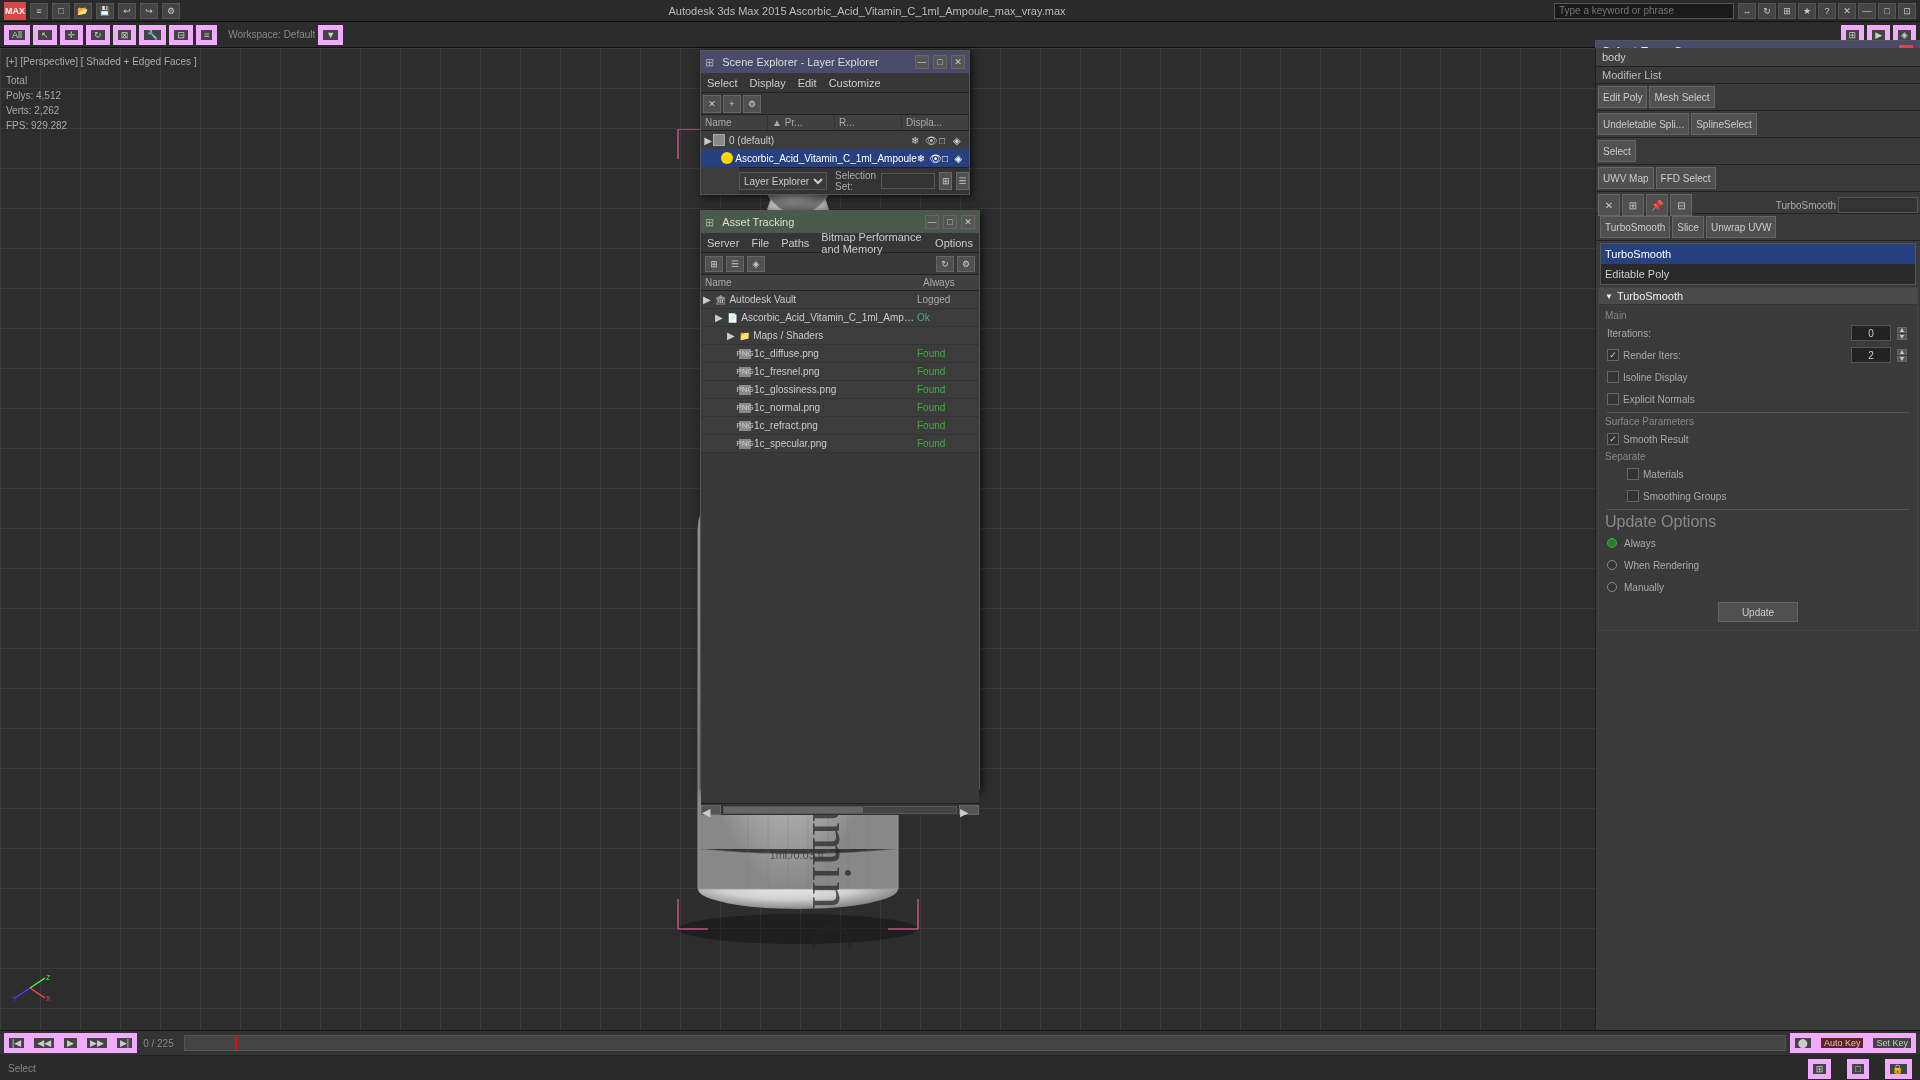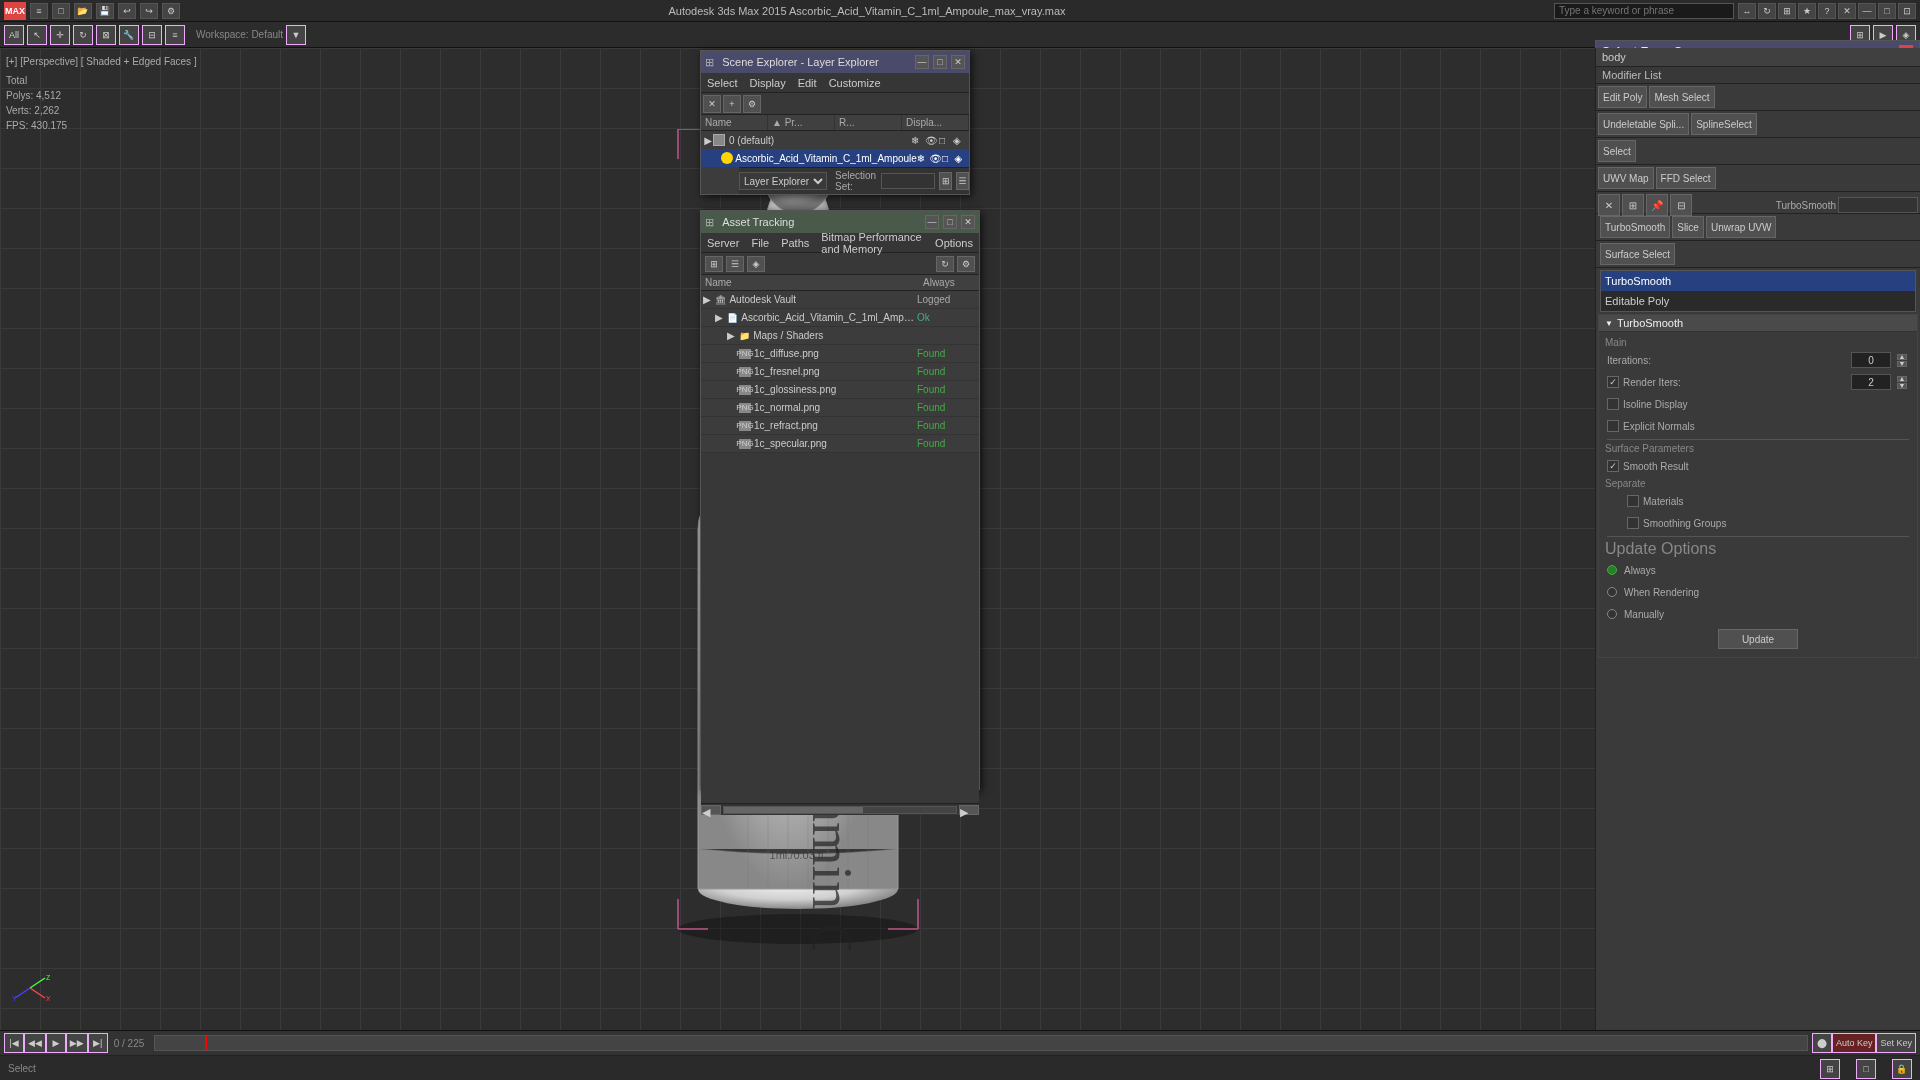--- a/index.html
+++ b/index.html
@@ -60,21 +60,21 @@
       height: 26px;
       background: #2c2c2c;
       display: flex;
       align-items: center;
       padding: 0 4px;
       gap: 3px;
       border-bottom: 1px solid #111;
     }
     .toolbar-btn {
       height: 20px; min-width: 20px;
-      background: #444; border: 1px solid #f0abfc;
+      background: #444; border: 5px solid #f0abfc;
       color: #ccc; font-size: 9px;
       display: flex; align-items: center; justify-content: center;
       padding: 0 3px; cursor: pointer;
     }
 
     
     .viewport {
       flex: 1;
       background: #2d2d2d;
       position: relative;
@@ -541,21 +541,21 @@
 
   <div class="vp-info">
     <div>[+] [Perspective] [ Shaded + Edged Faces ]</div>
     <div style="margin-top:4px;">
       <span>Total</span><br>
       <span>Polys:</span>
       <span>4,512</span><br>
       <span>Verts:</span>
       <span>2,262</span><br>
       <span>FPS:</span>
-      <span>430.175</span>
+      <span>929.282</span>
     </div>
   </div>
 
   <div style="position:absolute; bottom:20px; left:10px;">
     <svg width="40" height="40">
       <line x1="20" y1="20" x2="35" y2="30" stroke="#f44" stroke-width="1.5"></line>
       <line x1="20" y1="20" x2="35" y2="10" stroke="#4f4" stroke-width="1.5"></line>
       <line x1="20" y1="20" x2="5" y2="30" stroke="#44f" stroke-width="1.5"></line>
       <text x="36" y="33" font-size="7" fill="#f44">X</text>
       <text x="36" y="12" font-size="7" fill="#4f4">Z</text>
@@ -825,23 +825,20 @@
     <div class="rp-btn">⊟</div>
     <div style="flex:1;"></div>
     <span style="font-size:10px; color:#aaa;">TurboSmooth</span>
     <input style="width: 80px; height: 16px; background: rgb(51, 51, 51); border: 1px solid rgb(85, 85, 85); color: rgb(204, 204, 204); font-size: 10px;">
   </div>
 
   <div class="rp-toolbar" style="padding: 2px 4px;">
     <div class="rp-btn">TurboSmooth</div>
     <div class="rp-btn">Slice</div>
     <div class="rp-btn">Unwrap UVW</div>
-  </div>
-  <div class="rp-toolbar" style="padding: 2px 4px;">
-    <div class="rp-btn">Surface Select</div>
   </div>
 
   <div style="border:1px solid #555; margin:2px 4px; background:#2a2a2a;">
     <div style="display:flex; align-items:center; height:20px; padding:0 4px; background:#264080;">
       <span style="flex:1; font-size:11px; color:white;">TurboSmooth</span>
     </div>
     <div style="display:flex; align-items:center; height:20px; padding:0 4px;">
       <span style="flex:1; font-size:11px; color:#ccc;">Editable Poly</span>
     </div>
   </div>

